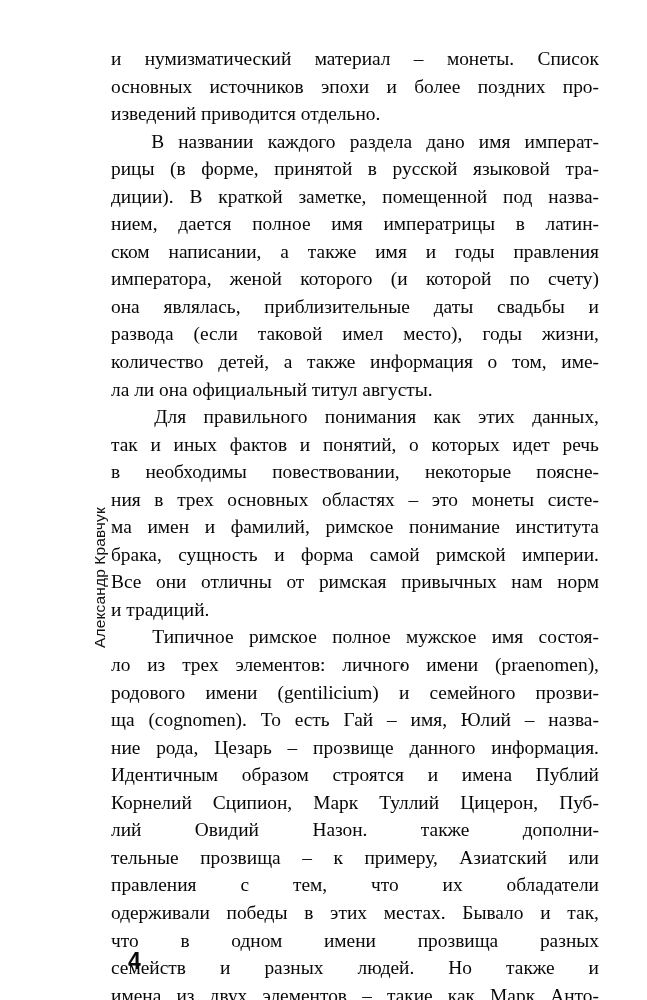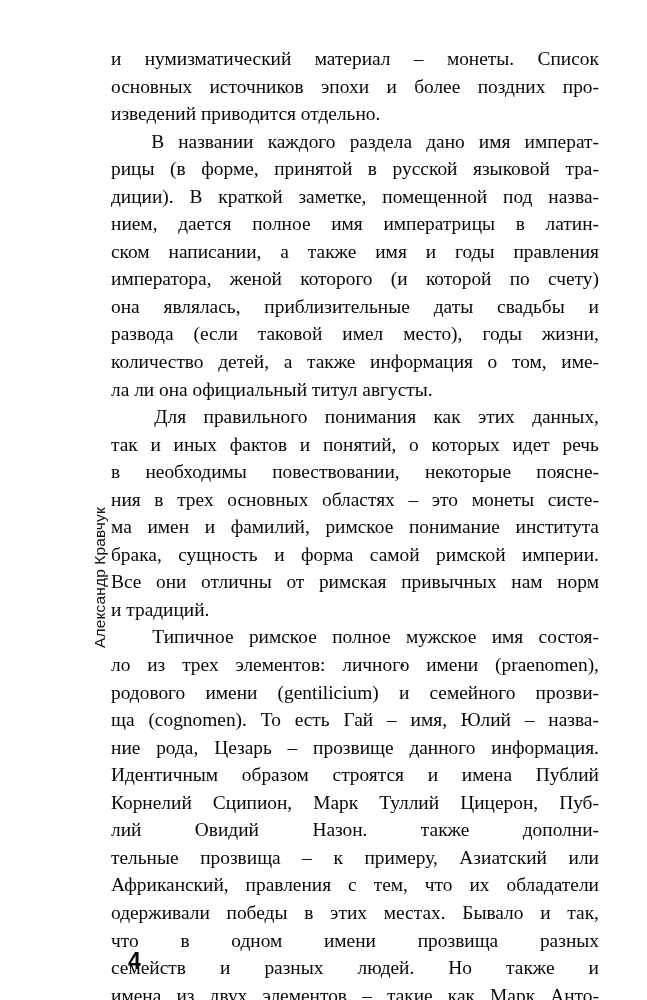--- a/index.html
+++ b/index.html
@@ -357,21 +357,20 @@
         <div class="ln j">
           <span>тельные</span>
           <span>прозвища</span>
           <span>–</span>
           <span>к</span>
           <span>примеру,</span>
           <span>Азиатский</span>
           <span>или</span>
         </div>
         <div class="ln j">
-          <span>Африканский,</span>
           <span>правления</span>
           <span>с</span>
           <span>тем,</span>
           <span>что</span>
           <span>их</span>
           <span>обладатели</span>
         </div>
         <div class="ln j">
           <span>одерживали</span>
           <span>победы</span>

